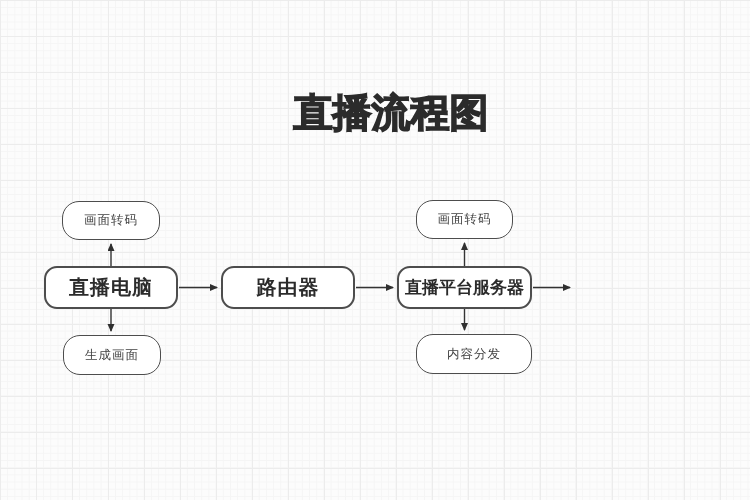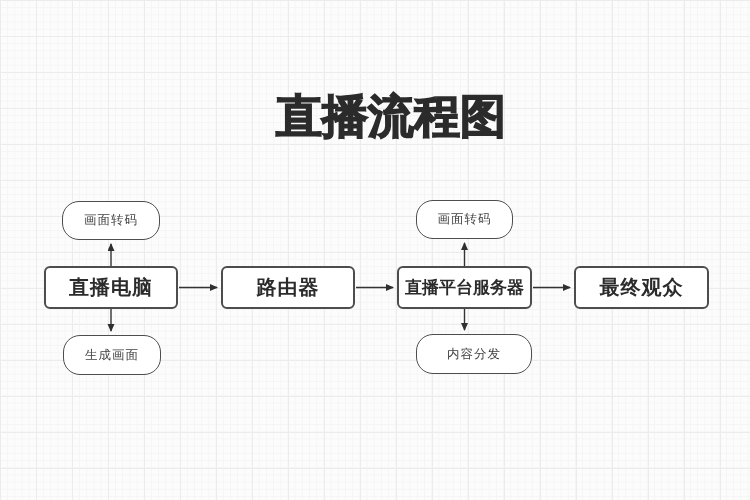--- a/index.html
+++ b/index.html
@@ -17,40 +17,40 @@
       linear-gradient(to right,  #f5f5f5 1px, transparent 1px),
       linear-gradient(to bottom, #f5f5f5 1px, transparent 1px);
     background-size: 36px 36px, 36px 36px, 7.2px 7.2px, 7.2px 7.2px;
   }
 
   .title {
     position: absolute;
     left: 0; right: 0;
     top: 86px;
     text-align: center;
-    font-size: 46px;
+    font-size: 39px;
     font-weight: 900;
     letter-spacing: 0px;
     color: #2b2b2b;
     margin-left: 32px;
     -webkit-text-stroke: 1.5px #2b2b2b;
   }
 
   .node {
     position: absolute;
     background: #ffffff;
     border: 2px solid #4d4d4d;
     display: flex;
     align-items: center;
     justify-content: center;
     text-align: center;
   }
 
   .node.rect {
-    border-radius: 6px;
+    border-radius: 13px;
     font-weight: bold;
     font-size: 20px;
     letter-spacing: 1px;
     color: #2b2b2b;
   }
 
   .node.rect.small-label {
     font-size: 17px;
     letter-spacing: 0px;
   }
@@ -105,23 +105,20 @@
   </div>
 
   <div class="node rect small-label" style="left:397px; top:266px; width:135px; height:43px;">
     <span>直播平台服务器</span>
   </div>
 
   <div class="node rect" style="left:221px; top:266px; width:134px; height:43px;">
     <span>路由器</span>
   </div>
 
-  <div class="node rect" style="left:574px; top:266px; width:135px; height:43px;">
-    <span>最终观众</span>
-  </div>
 
   <div class="node pill" style="left:62px;  top:201px; width:98px; height:39px;">
     <span>画面转码</span>
   </div>
 
   <div class="node pill" style="left:63px;  top:335px; width:98px; height:40px;">
     <span>生成画面</span>
   </div>
 
   <div class="node pill" style="left:416px; top:200px; width:97px; height:39px;">

